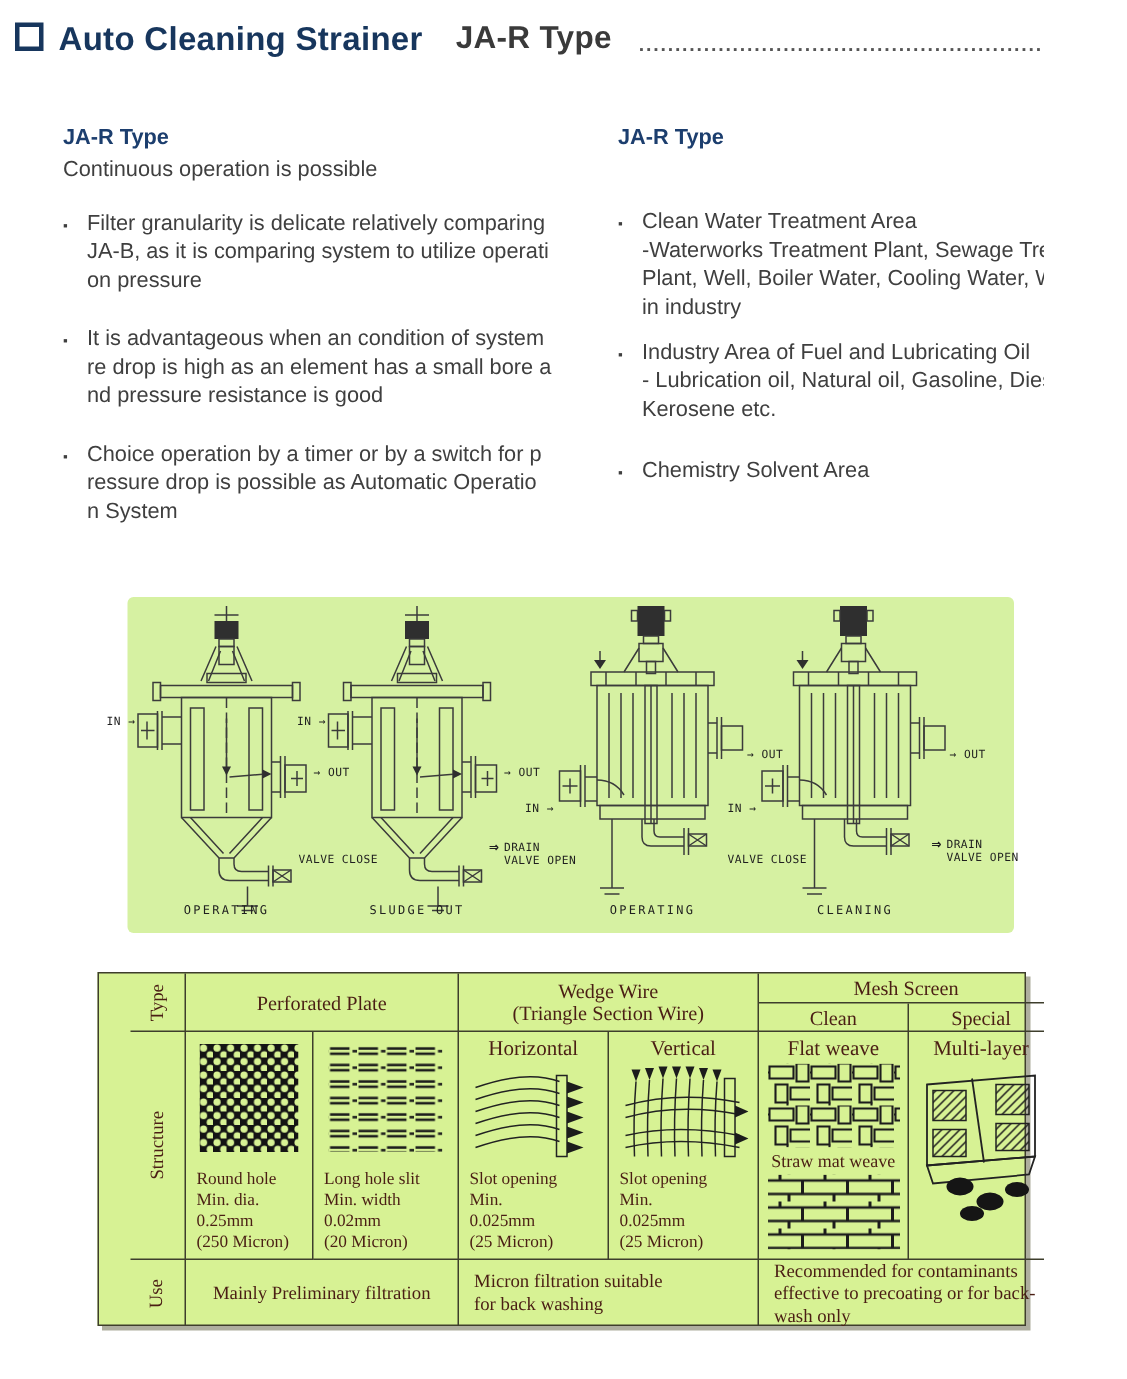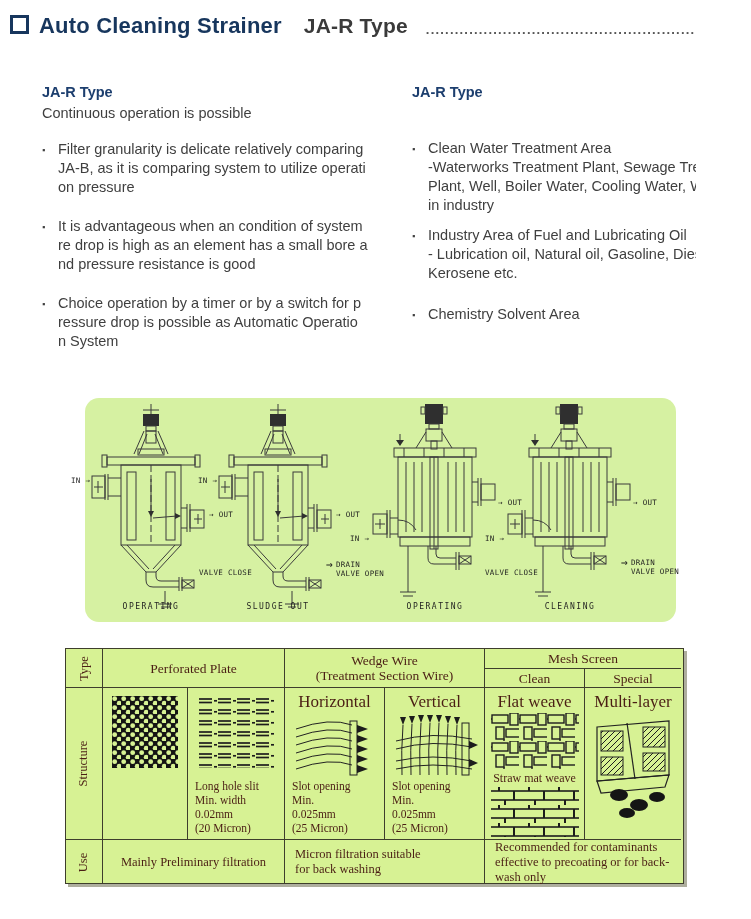--- a/index.html
+++ b/index.html
@@ -23,46 +23,46 @@
   .bullets{margin-top:17px;}
   .bullet{display:flex;margin-bottom:20px;}
   .bullet .mark{flex:0 0 16px;font-size:9px;line-height:19px;color:#3f3f3f;padding-top:1px;}
   .pre{white-space:pre-line;}
   .col-right .bullets{margin-top:38px;}
   .col-right .bullet{margin-bottom:11px;}
   .col-right .bullet.last{margin-top:22px;}
 
   
   .panel{position:absolute;left:85px;top:398px;width:591px;height:224px;background:#d6f1a2;
-         border-radius:14px;}
+         border-radius:4px;}
   .fig-svg{position:absolute;top:6px;}
   .fig-svg.b{top:4px;}
   .dlabel{position:absolute;font-family:"DejaVu Sans Mono",monospace;font-size:7.5px;line-height:9px;
           color:#1f1f1f;letter-spacing:0.3px;white-space:pre;}
   .dcap{position:absolute;top:204px;text-align:center;font-family:"DejaVu Sans Mono",monospace;
         font-size:8px;color:#1f1f1f;letter-spacing:1.5px;}
   .drain{display:flex;gap:3px;align-items:flex-start;}
   .drain .arr{font-size:11px;font-weight:bold;line-height:10px;}
   svg .ln{stroke:#3b3b3b;stroke-width:1;fill:none;}
   svg .fill{fill:#2f2f2f;stroke:none;}
 
   
   .gtable{position:absolute;left:65px;top:648px;width:619px;height:236px;background:#d7f294;
           border:1px solid #3e3e2c;box-sizing:border-box;
           box-shadow:3px 3px 0 0 #aeae9e;
           display:grid;grid-template-columns:37px 85px 97px 100px 100px 100px 96px;
           grid-template-rows:20px 19px 152px 44px;
-          font-family:"Liberation Serif",serif;color:#4a1e14;}
+          font-family:"Liberation Serif",serif;color:#4a1e14;padding-left:21px;}
   .cell{border-right:1px solid #3e3e2c;border-bottom:1px solid #3e3e2c;box-sizing:border-box;
         display:flex;align-items:center;justify-content:center;overflow:hidden;}
   .cell.nr{border-right:none;} .cell.nb{border-bottom:none;}
   .rot{transform:rotate(-90deg);font-size:12.5px;white-space:nowrap;}
   .hc{font-size:13.5px;text-align:center;line-height:15px;}
   .scell{flex-direction:column;justify-content:flex-start;padding-top:2px;}
-  .slabel{font-size:17px;margin:2px 0 1px 0;}
+  .slabel{font-size:14px;margin:2px 0 1px 0;}
   .scap{align-self:flex-start;margin-top:auto;padding:0 0 4px 7px;font-size:11.5px;line-height:14px;
         white-space:pre-line;}
   .ucell{font-size:12.5px;line-height:15px;text-align:left;white-space:pre-line;padding-left:10px;
          justify-content:flex-start;}
   .ucell.center{justify-content:center;text-align:center;padding-left:0;}
 </style>
 </head>
 <body>
 
 <div class="canvas">
@@ -244,41 +244,45 @@
     </div>
     <span class="dcap" style="left:420px;width:130px">CLEANING</span>
   </div>
 
   <div class="gtable">
     <div class="cell" style="grid-column:1;grid-row:1/span 2">
       <span class="rot">Type</span>
     </div>
     <div class="cell hc" style="grid-column:2/span 2;grid-row:1/span 2">Perforated Plate</div>
     <div class="cell hc" style="grid-column:4/span 2;grid-row:1/span 2">
-      <span><span>Wedge Wire</span><br><span>(Treatment Section Wire)</span></span>
+      <span><span>Wedge Wire</span><br><span>(Triangle Section Wire)</span></span>
     </div>
     <div class="cell hc nr" style="grid-column:6/span 2;grid-row:1">Mesh Screen</div>
     <div class="cell hc" style="grid-column:6;grid-row:2">Clean</div>
     <div class="cell hc nr" style="grid-column:7;grid-row:2">Special</div>
 
     <div class="cell" style="grid-column:1;grid-row:3">
       <span class="rot">Structure</span>
     </div>
 
     <div class="cell scell" style="grid-column:2;grid-row:3">
       <svg width="66" height="72" style="margin-top:6px">
         <defs>
             <pattern id="ph1" width="9" height="9" patternUnits="userSpaceOnUse">
           <rect width="9" height="9" fill="#141414"></rect>
           <circle cx="2.7" cy="2.7" r="2.4" fill="#d7f294"></circle>
               <circle cx="7.2" cy="7.2" r="2.4" fill="#d7f294"></circle>
         </pattern>
           </defs>
         <rect width="66" height="72" fill="url(#ph1)"></rect>
       </svg>
+      <div class="scap">Round hole
+Min. dia.
+0.25mm
+(250 Micron)</div>
     </div>
 
     <div class="cell scell" style="grid-column:3;grid-row:3">
       <svg width="76" height="72" style="margin-top:6px">
         <defs>
             <pattern id="sl1" width="19" height="11" patternUnits="userSpaceOnUse">
           <line x1="1" y1="3" x2="14" y2="3" stroke="#1c1c1c" stroke-width="1.7"></line>
           <line x1="1" y1="6.5" x2="14" y2="6.5" stroke="#1c1c1c" stroke-width="1.7"></line>
           <line x1="16" y1="4.8" x2="19" y2="4.8" stroke="#1c1c1c" stroke-width="1.7"></line>
         </pattern>

